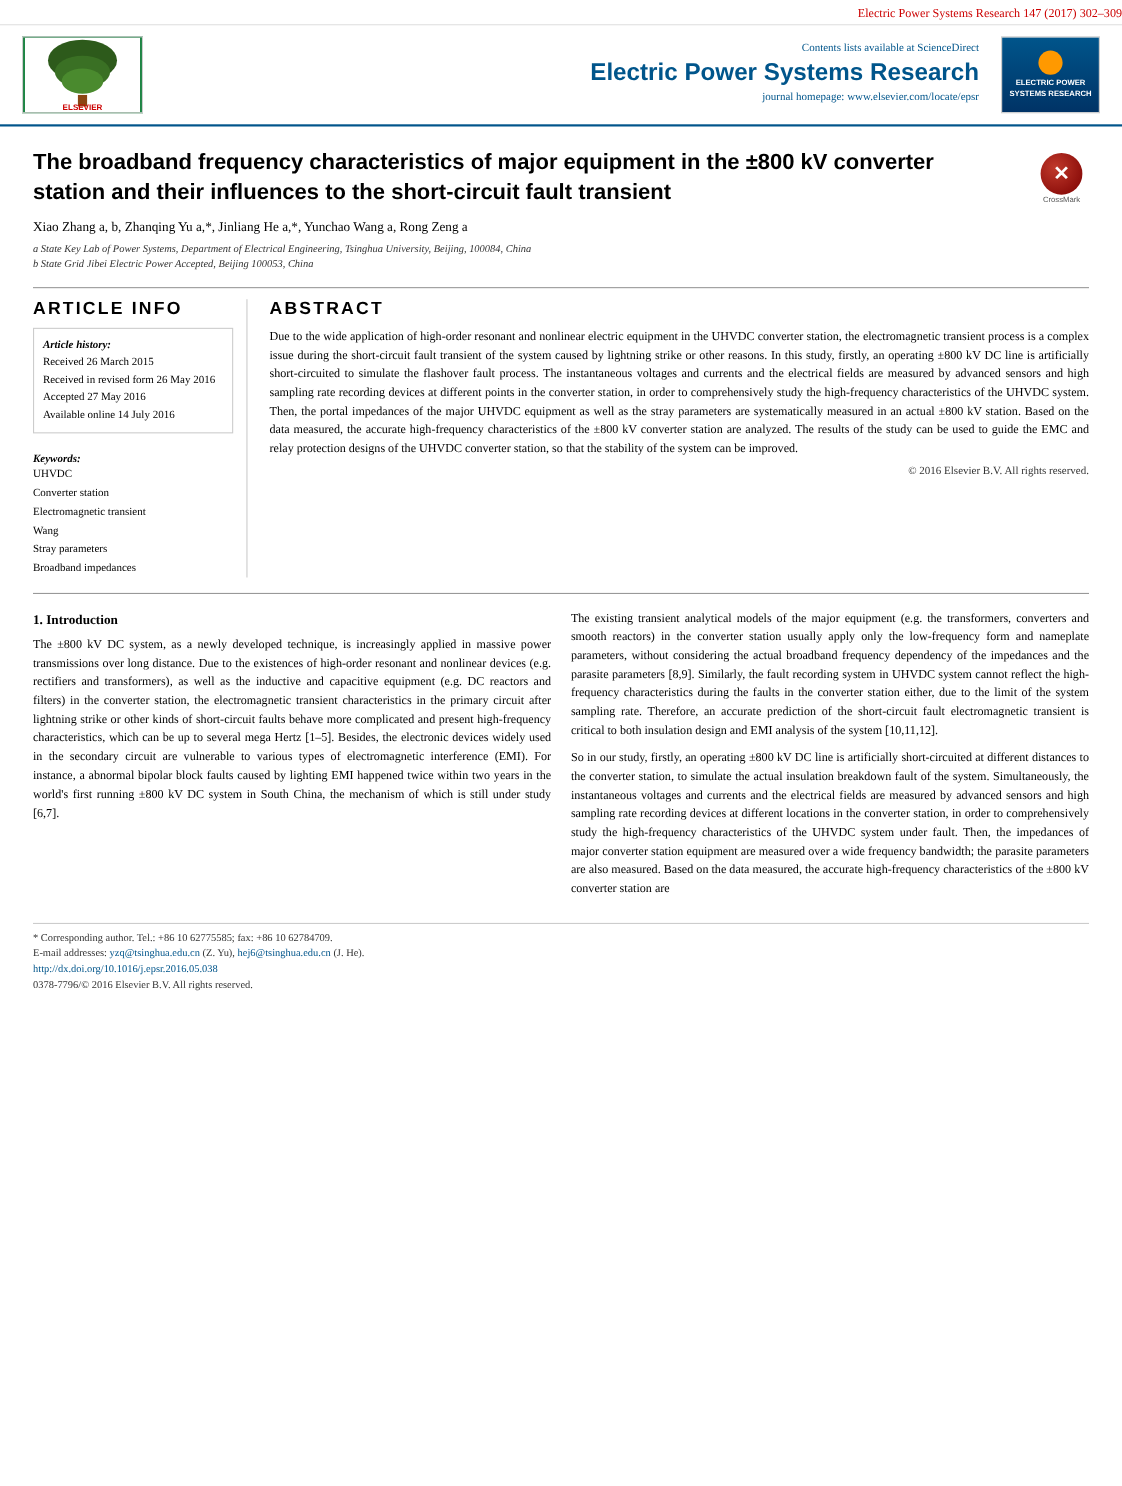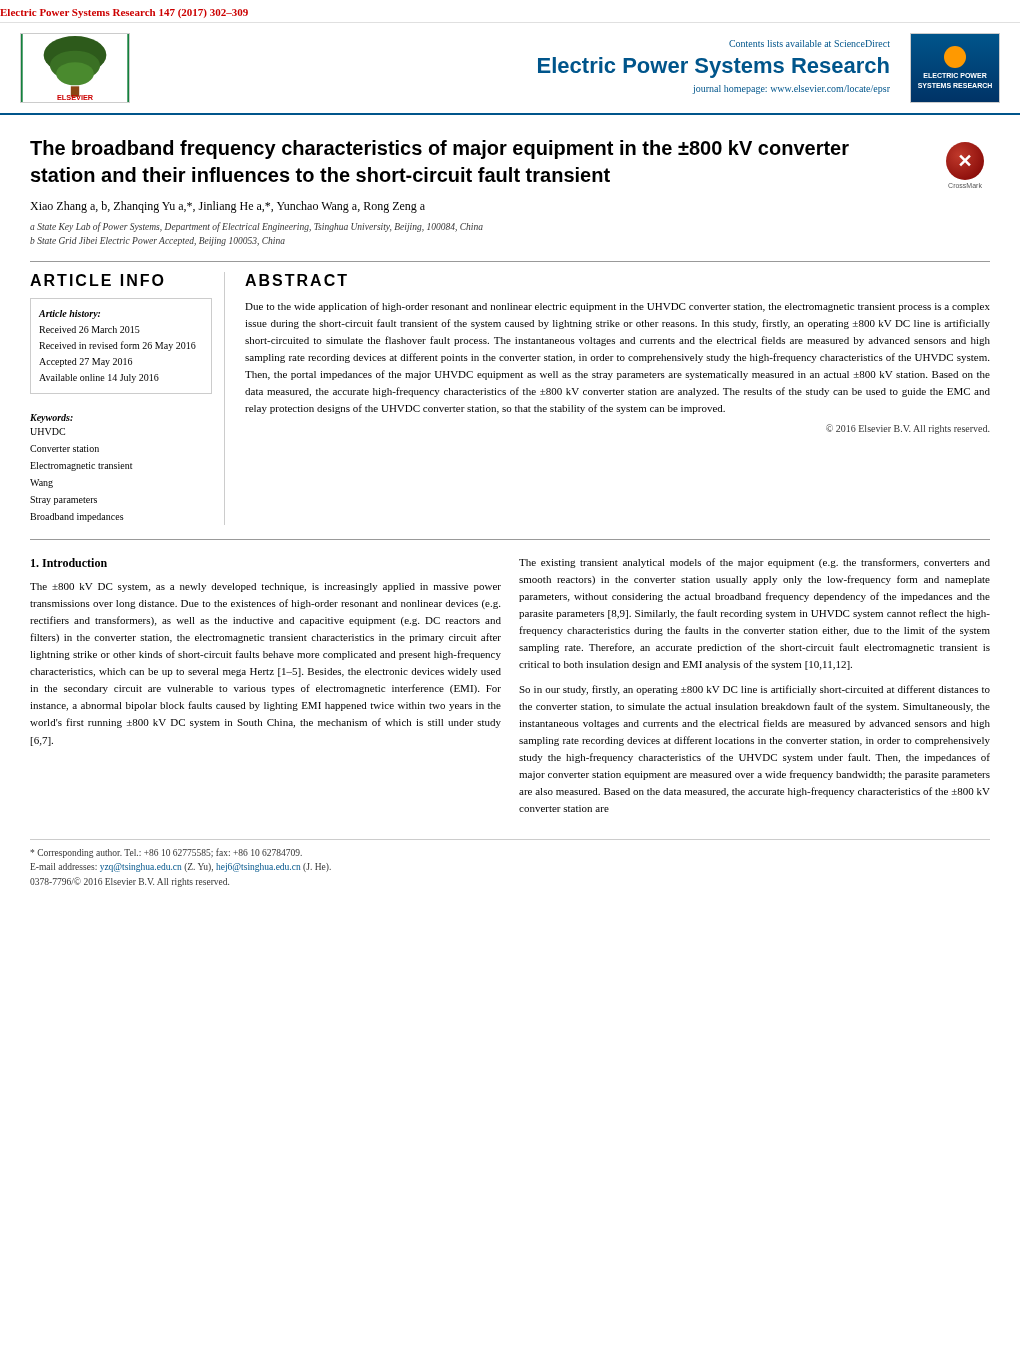--- a/index.html
+++ b/index.html
@@ -5,26 +5,25 @@
     * { margin: 0; padding: 0; box-sizing: border-box; }
     body {
       font-family: 'Times New Roman', Times, serif;
       background: #fff;
       width: 1020px;
       min-height: 1351px;
       font-size: 13px;
       color: #000;
     }
     .top-bar {
-      text-align: left;
+      text-align: right;
       padding: 6px 0 4px;
       font-size: 11px;
       color: #c00;
       border-bottom: 1px solid #e0e0e0;
-      font-weight: bold;
     }
     .journal-header {
       display: flex;
       align-items: center;
       padding: 10px 20px;
       border-bottom: 2px solid #00558b;
     }
     .journal-header .left-logo {
       width: 110px;
       height: 70px;
@@ -81,21 +80,21 @@
       height: 22px;
       background: #f90;
       border-radius: 50%;
       margin-bottom: 3px;
     }
     .main-content {
       padding: 20px 30px 10px;
     }
     .article-title-section {
       display: flex;
-      align-items: flex-end;
+      align-items: flex-start;
       margin-bottom: 10px;
     }
     .article-title {
       flex: 1;
       font-size: 20px;
       font-weight: bold;
       font-family: Arial, sans-serif;
       color: #000;
       line-height: 1.35;
       padding-right: 20px;
@@ -350,15 +349,18 @@
 
   <div class="footnote-section">
     <div>* Corresponding author. Tel.: +86 10 62775585; fax: +86 10 62784709.</div>
     <div>
       <span>E-mail addresses:</span>
       <span class="blue-link" style="cursor:pointer;">yzq@tsinghua.edu.cn</span>
       <span>(Z. Yu),</span>
       <span class="blue-link" style="cursor:pointer;">hej6@tsinghua.edu.cn</span>
       <span>(J. He).</span>
     </div>
+    <div>
+      <span class="blue-link" style="cursor:pointer;">http://dx.doi.org/10.1016/j.epsr.2016.05.038</span>
+    </div>
     <div>0378-7796/© 2016 Elsevier B.V. All rights reserved.</div>
   </div>
 </div>
 
 </body></html>

